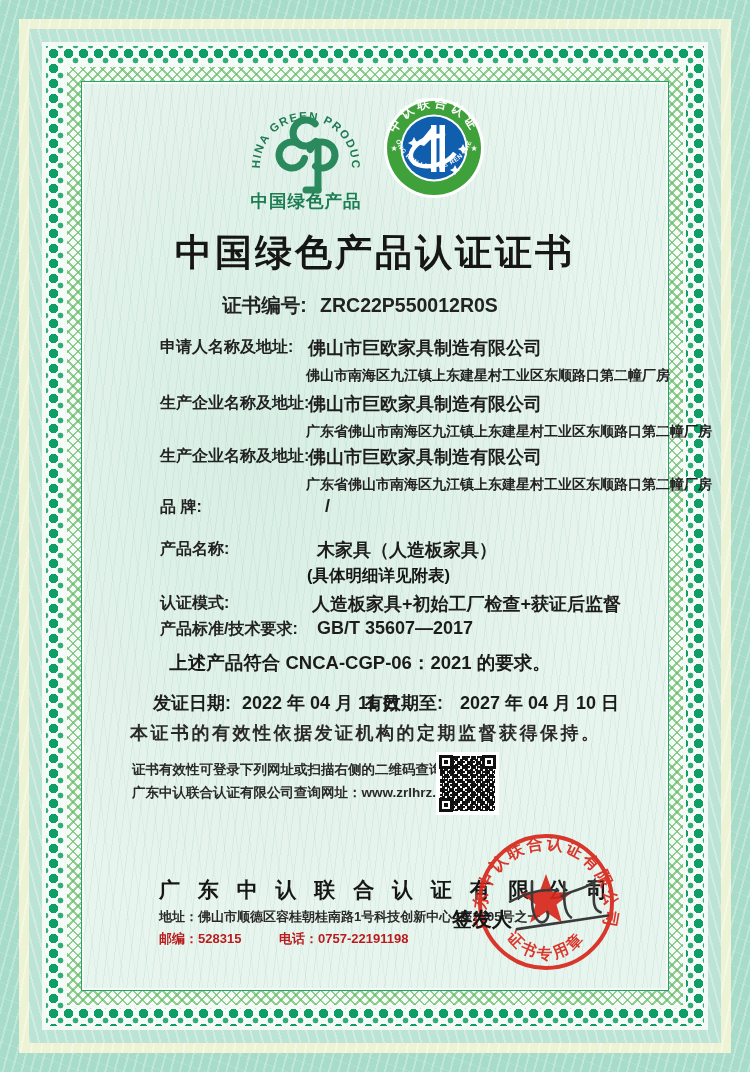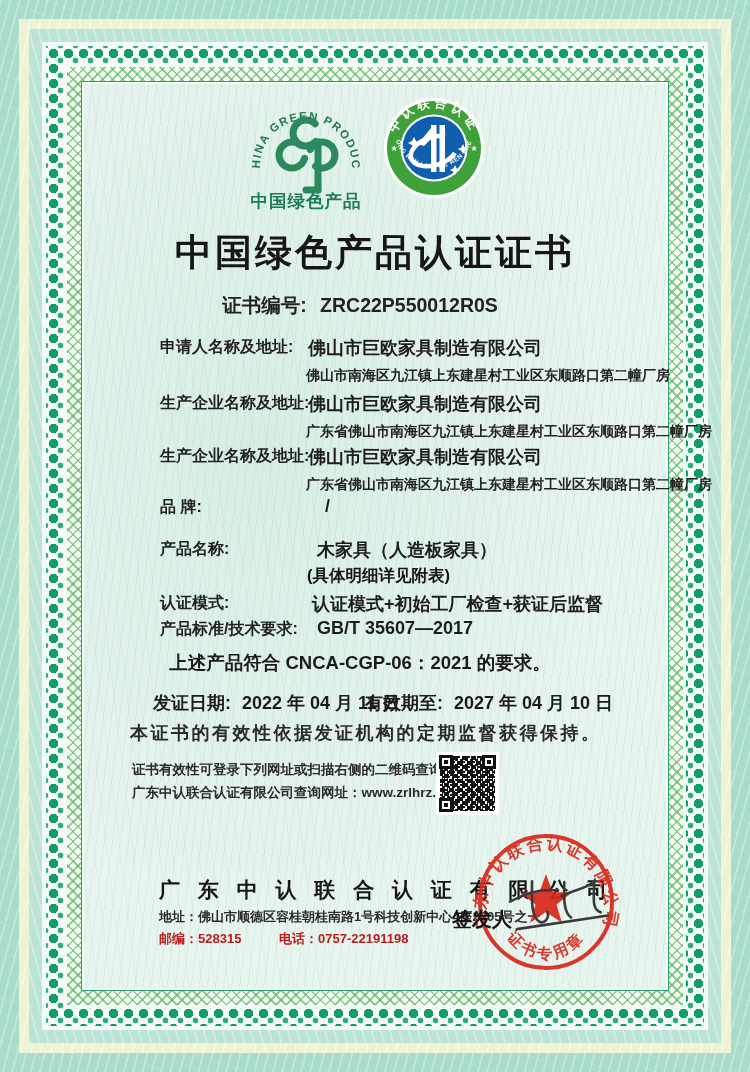--- a/index.html
+++ b/index.html
@@ -153,34 +153,34 @@
     <div class="abs faddr" style="top:476px">广东省佛山市南海区九江镇上东建星村工业区东顺路口第二幢厂房</div>
 
     <div class="abs flabel" style="top:497px">品 牌:</div>
     <div class="abs fvalue" style="top:496px;left:325px">/</div>
 
     <div class="abs flabel" style="top:539px">产品名称:</div>
     <div class="abs fvalue" style="top:538px;left:317px">木家具（人造板家具）</div>
     <div class="abs fnote" style="top:565px">(具体明细详见附表)</div>
 
     <div class="abs flabel" style="top:593px">认证模式:</div>
-    <div class="abs fvalue" style="top:592px;left:312px">认证模式+初始工厂检查+获证后监督</div>
+    <div class="abs fvalue" style="top:592px;left:312px">人造板家具+初始工厂检查+获证后监督</div>
 
     <div class="abs flabel" style="top:619px">产品标准/技术要求:</div>
     <div class="abs fvalue" style="top:618px;left:317px">GB/T 35607—2017</div>
 
     <div class="abs compliance">上述产品符合 CNCA-CGP-06：2021 的要求。</div>
 
     <div class="abs dateline" style="left:153px">
       <span>发证日期:</span>
       <span style="margin-left:6px">2022 年 04 月 11 日</span>
     </div>
     <div class="abs dateline" style="left:365px">
       <span>有效期至:</span>
-      <span style="margin-left:6px">2027 年 04 月 10 日</span>
+      <span style="margin-left:12px">2027 年 04 月 10 日</span>
     </div>
 
     <div class="abs validity">本证书的有效性依据发证机构的定期监督获得保持。</div>
 
     <div class="abs query">
       <div>证书有效性可登录下列网址或扫描右侧的二维码查询</div>
       <div>广东中认联合认证有限公司查询网址：www.zrlhrz.com</div>
     </div>
 
     <div class="abs qr">

